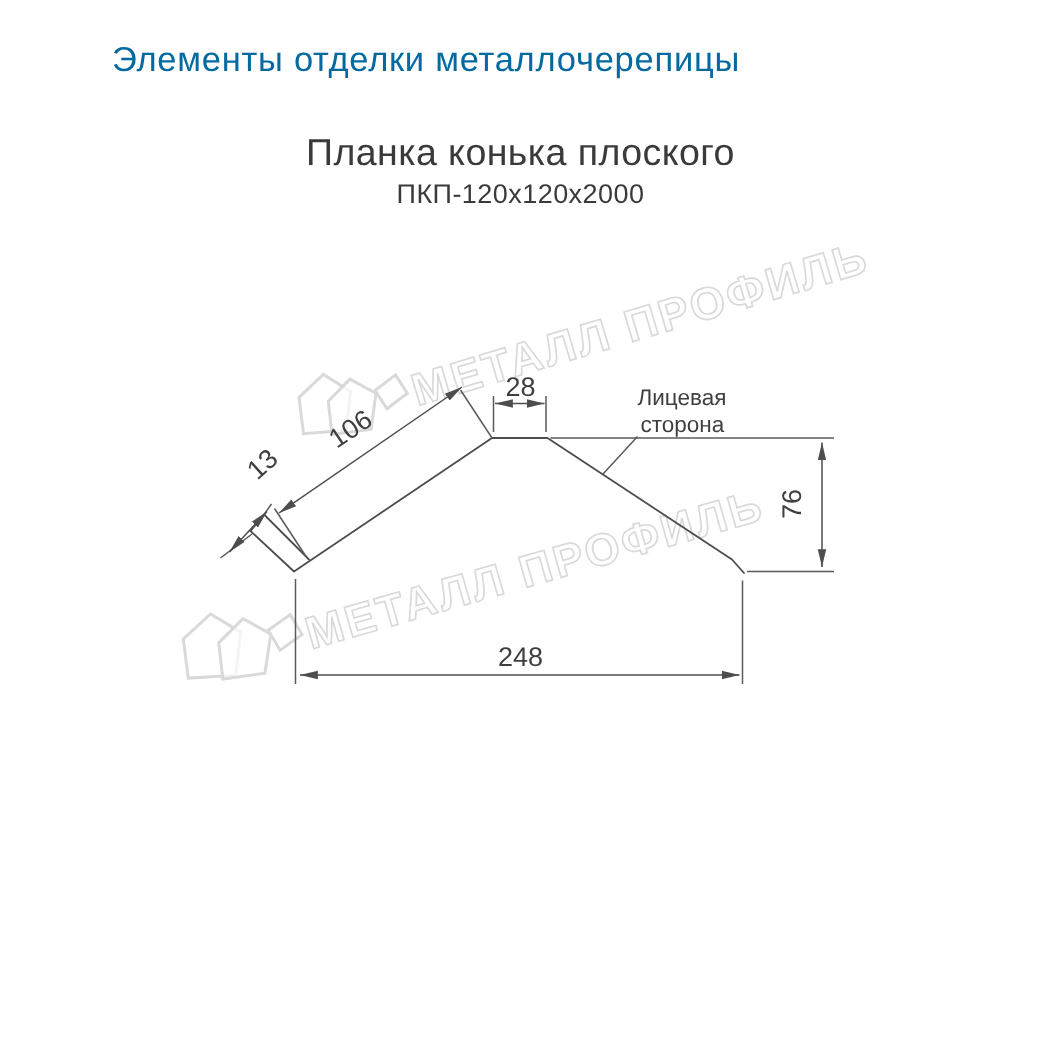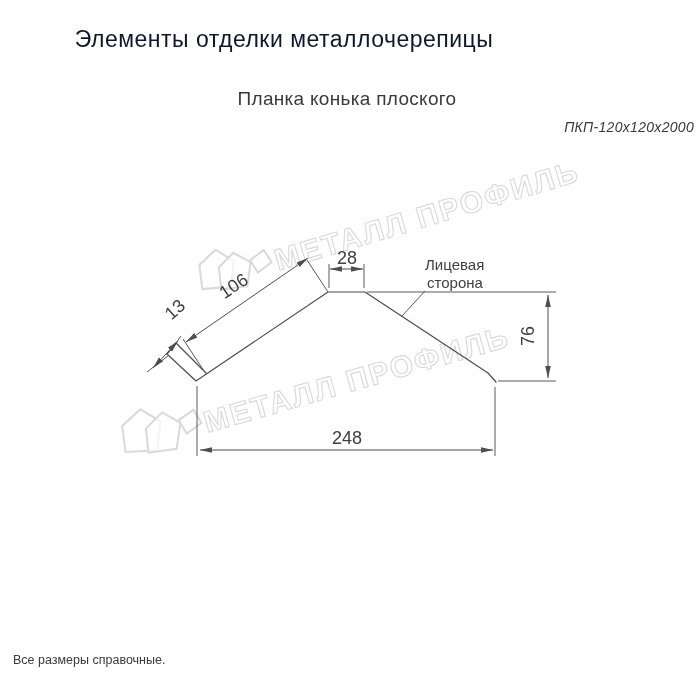--- a/index.html
+++ b/index.html
@@ -7,31 +7,31 @@
     width:700px;height:700px;
     background:#ffffff;
     font-family:"Liberation Sans", sans-serif;
     position:relative;
     overflow:hidden;
   }
   .page{position:absolute;inset:0;background:#fff;}
   .title{
     position:absolute;top:26px;left:0;width:568px;
     text-align:center;
-    font-size:23px;color:#0f172a;letter-spacing:.5px;
+    font-size:23px;color:#0369a1;letter-spacing:.5px;
   }
   .subtitle{
     position:absolute;top:88px;left:0;width:694px;
     text-align:center;
-    font-size:19px;color:#3a3a3a;letter-spacing:.3px;
+    font-size:25px;color:#3a3a3a;letter-spacing:.3px;
   }
   .model{
     position:absolute;top:119px;left:0;width:694px;
-    text-align:right;
-    font-size:14px;color:#3a3a3a;letter-spacing:.3px;font-style:italic;
+    text-align:center;
+    font-size:18px;color:#3a3a3a;letter-spacing:.3px;
   }
   .notes{
     position:absolute;left:13px;top:651px;
     font-size:12.5px;color:#3a3a3a;line-height:18px;
   }
   svg{position:absolute;left:0;top:0;}
   .dimtext{font-family:"Liberation Sans",sans-serif;font-size:18px;fill:#3f3f3f;}
   .facetext{font-family:"Liberation Sans",sans-serif;font-size:15px;fill:#3f3f3f;}
   .wmtext{
     font-family:"Liberation Sans",sans-serif;
@@ -105,16 +105,15 @@
 
     <text class="facetext" x="425" y="270">Лицевая</text>
     <text class="facetext" x="427" y="288">сторона</text>
   </svg>
 
   <div class="title">Элементы отделки металлочерепицы</div>
   <div class="subtitle">Планка конька плоского</div>
   <div class="model">ПКП-120х120х2000</div>
 
   <div class="notes">
-    <div>Все размеры справочные.</div>
   </div>
 
 </div>
 
 </body></html>

